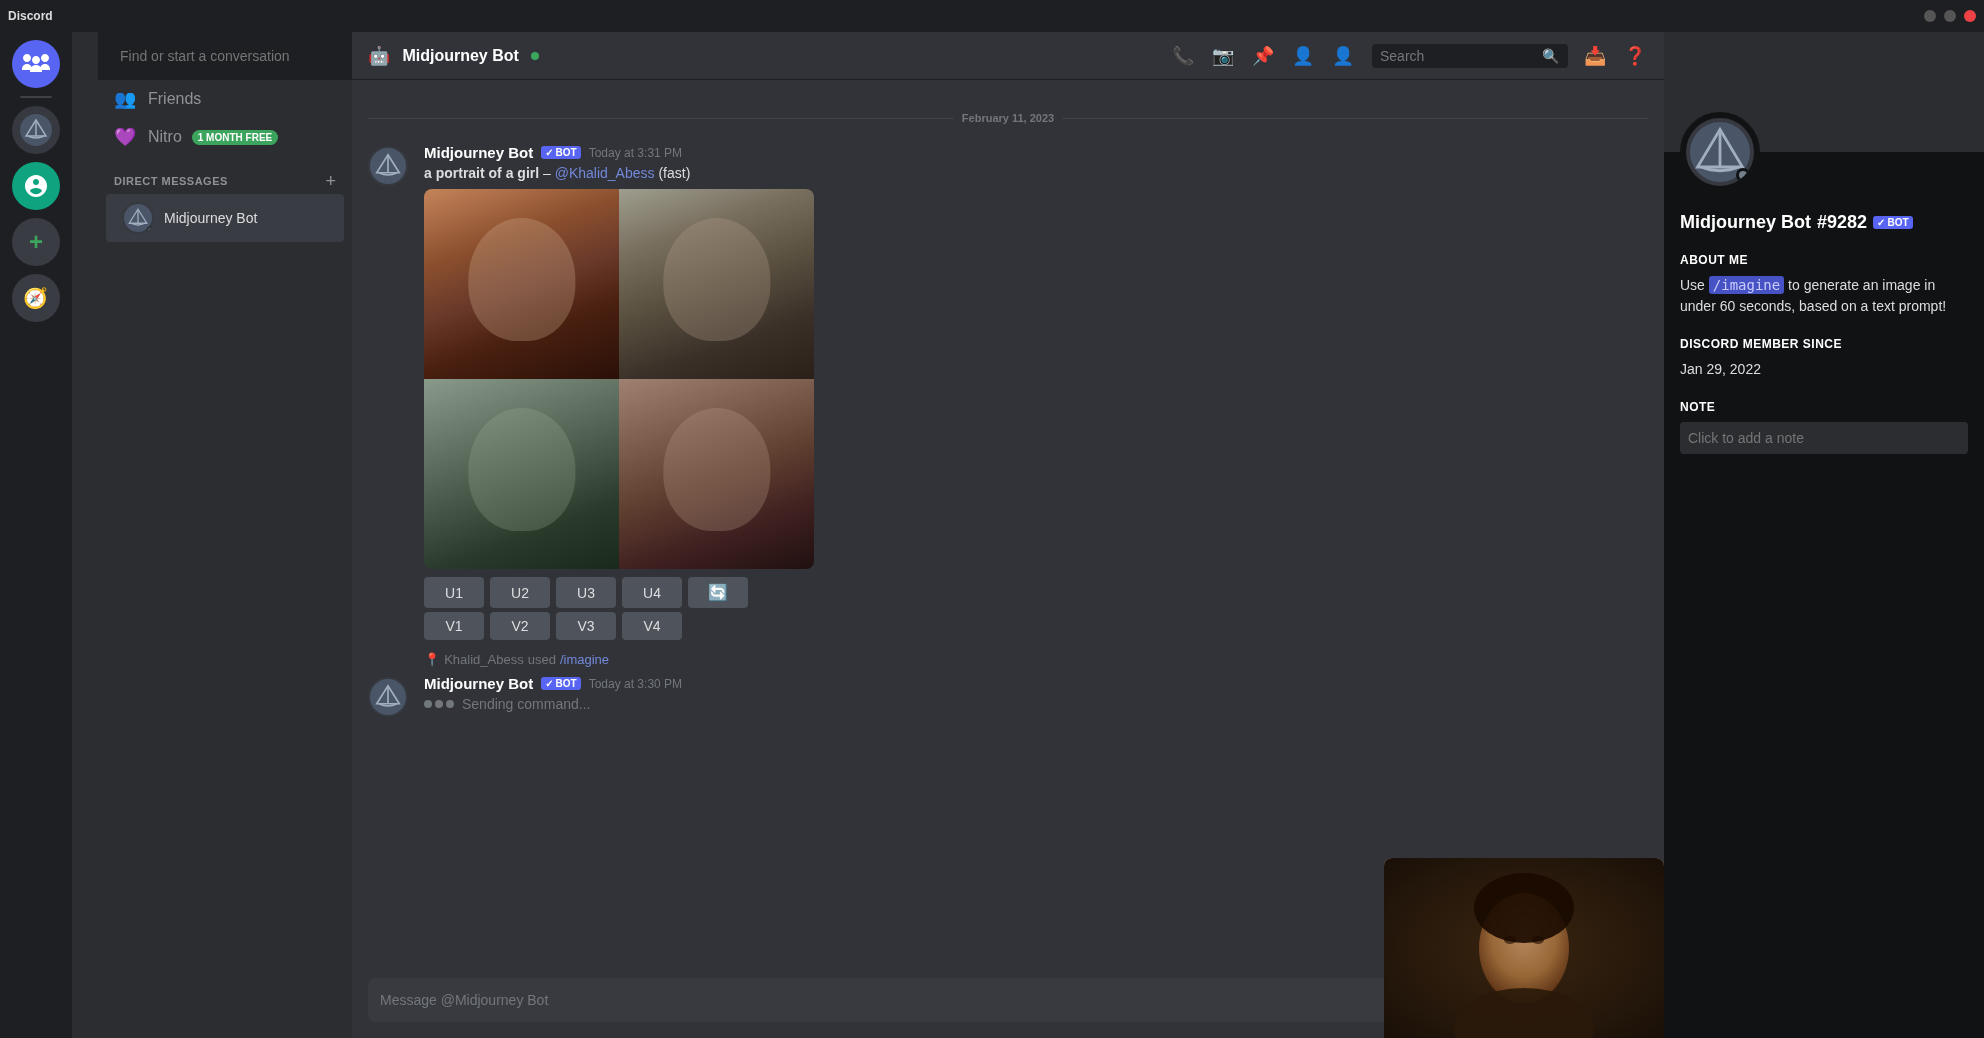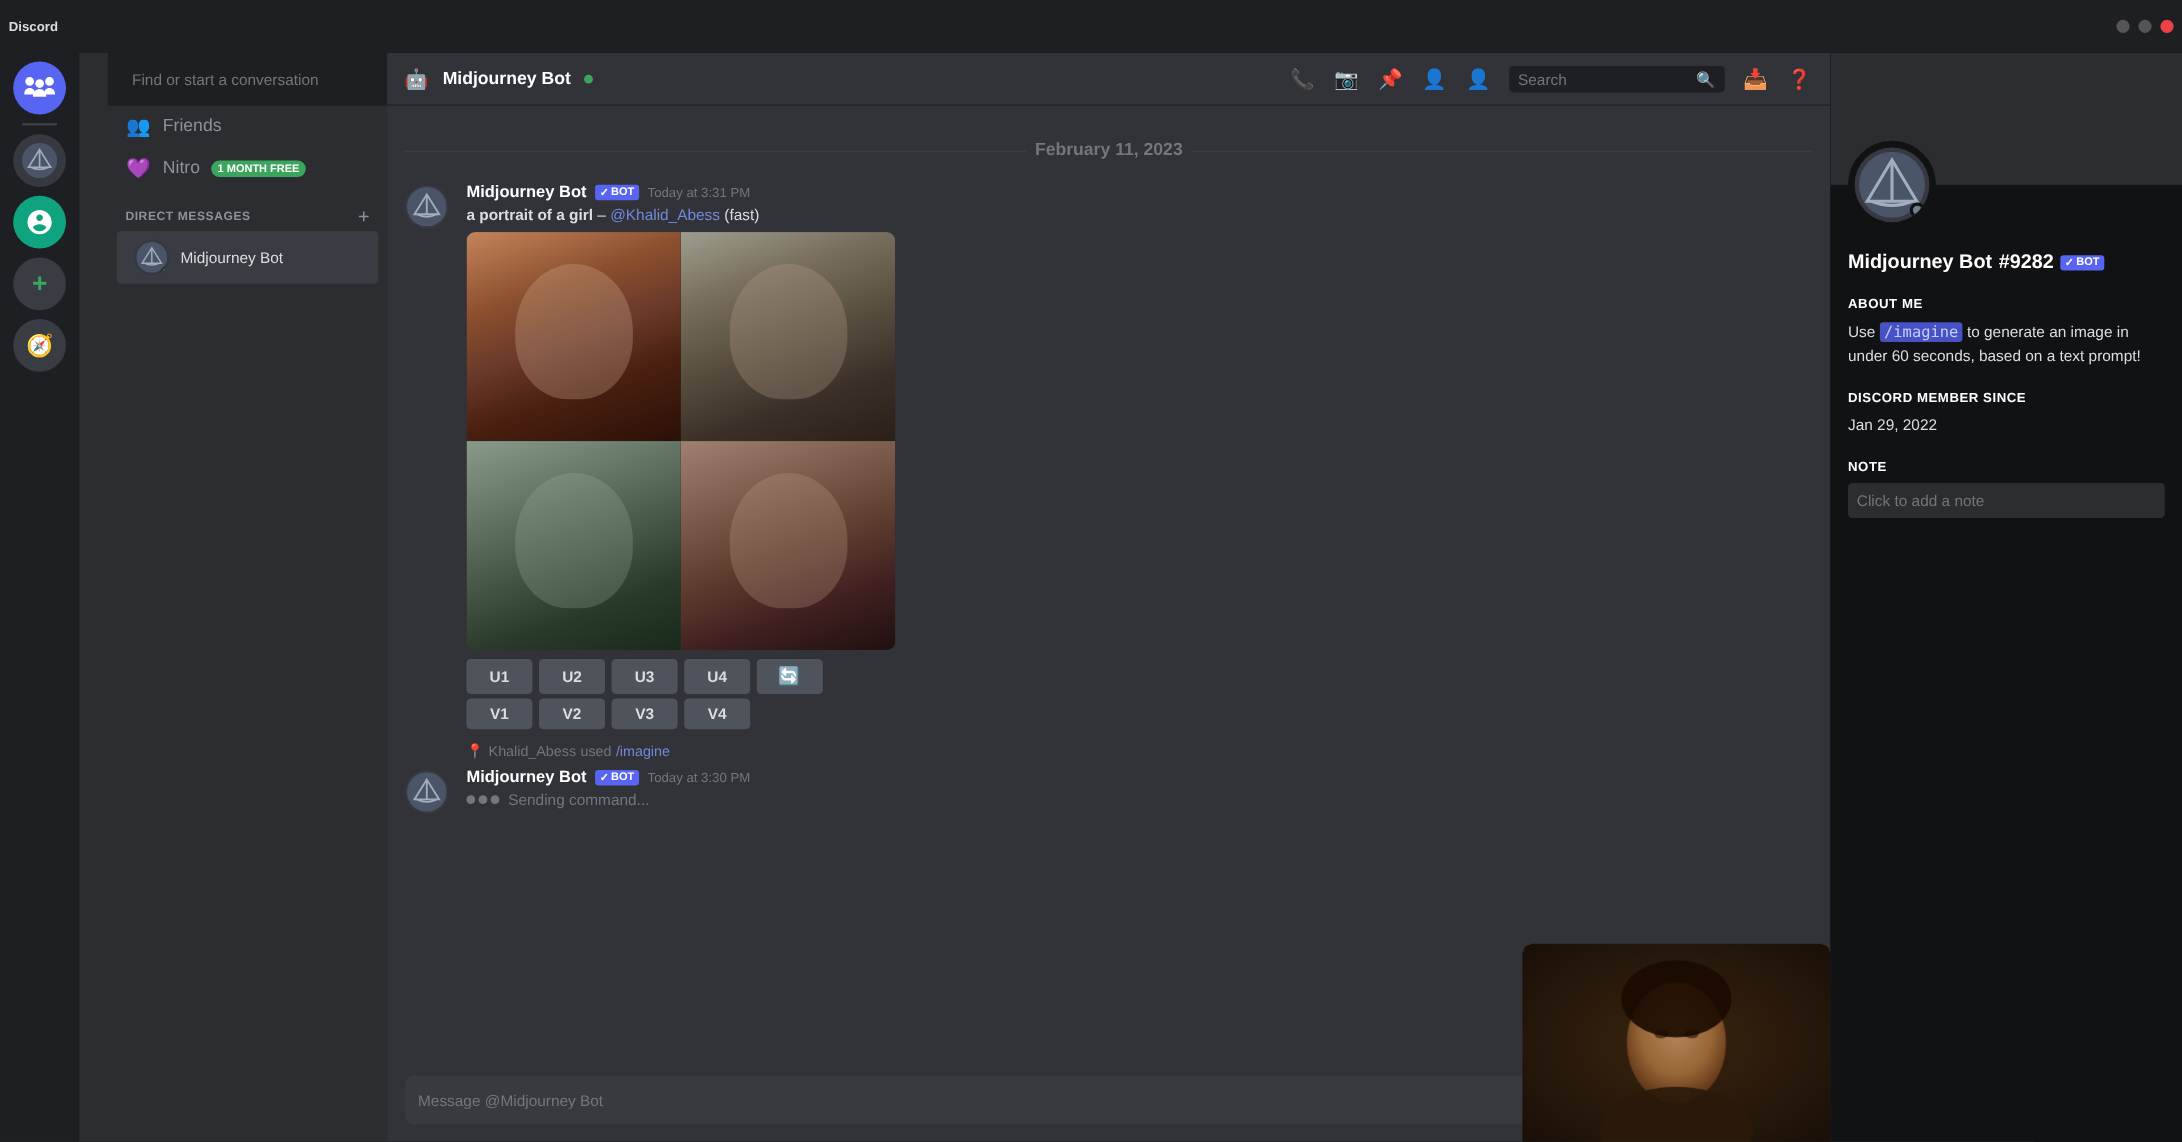--- a/index.html
+++ b/index.html
@@ -10,21 +10,21 @@
       width: 1984px;
       height: 1038px;
       overflow: hidden;
       display: flex;
       flex-direction: column;
     }
 
     
     .title-bar {
       background: #1e1f22;
-      height: 48px;
+      height: 32px;
       display: flex;
       align-items: center;
       padding: 0 8px;
       flex-shrink: 0;
     }
     .title-bar-text {
       color: #dcddde;
       font-size: 12px;
       font-weight: 600;
     }
@@ -250,21 +250,21 @@
       padding: 8px 16px;
       gap: 8px;
       margin: 8px 0;
     }
     .date-line {
       flex: 1;
       height: 1px;
       background: #3f4147;
     }
     .date-label {
-      font-size: 16px;
+      font-size: 11px;
       color: #72767d;
       font-weight: 600;
       white-space: nowrap;
     }
     .message-group {
       display: flex;
       padding: 4px 16px 4px 16px;
       gap: 16px;
       position: relative;
     }
@@ -358,21 +358,21 @@
       flex-wrap: wrap;
       margin-bottom: 4px;
     }
     .action-btn {
       background: #4f545c;
       color: #dcddde;
       border: none;
       border-radius: 4px;
       padding: 6px 16px;
       font-size: 14px;
-      font-weight: 700;
+      font-weight: 400;
       cursor: pointer;
       min-width: 60px;
     }
     .action-btn.refresh {
       background: #4f545c;
       padding: 6px 10px;
     }
     .refresh-icon { color: #dcddde; font-size: 16px; }
 
     

